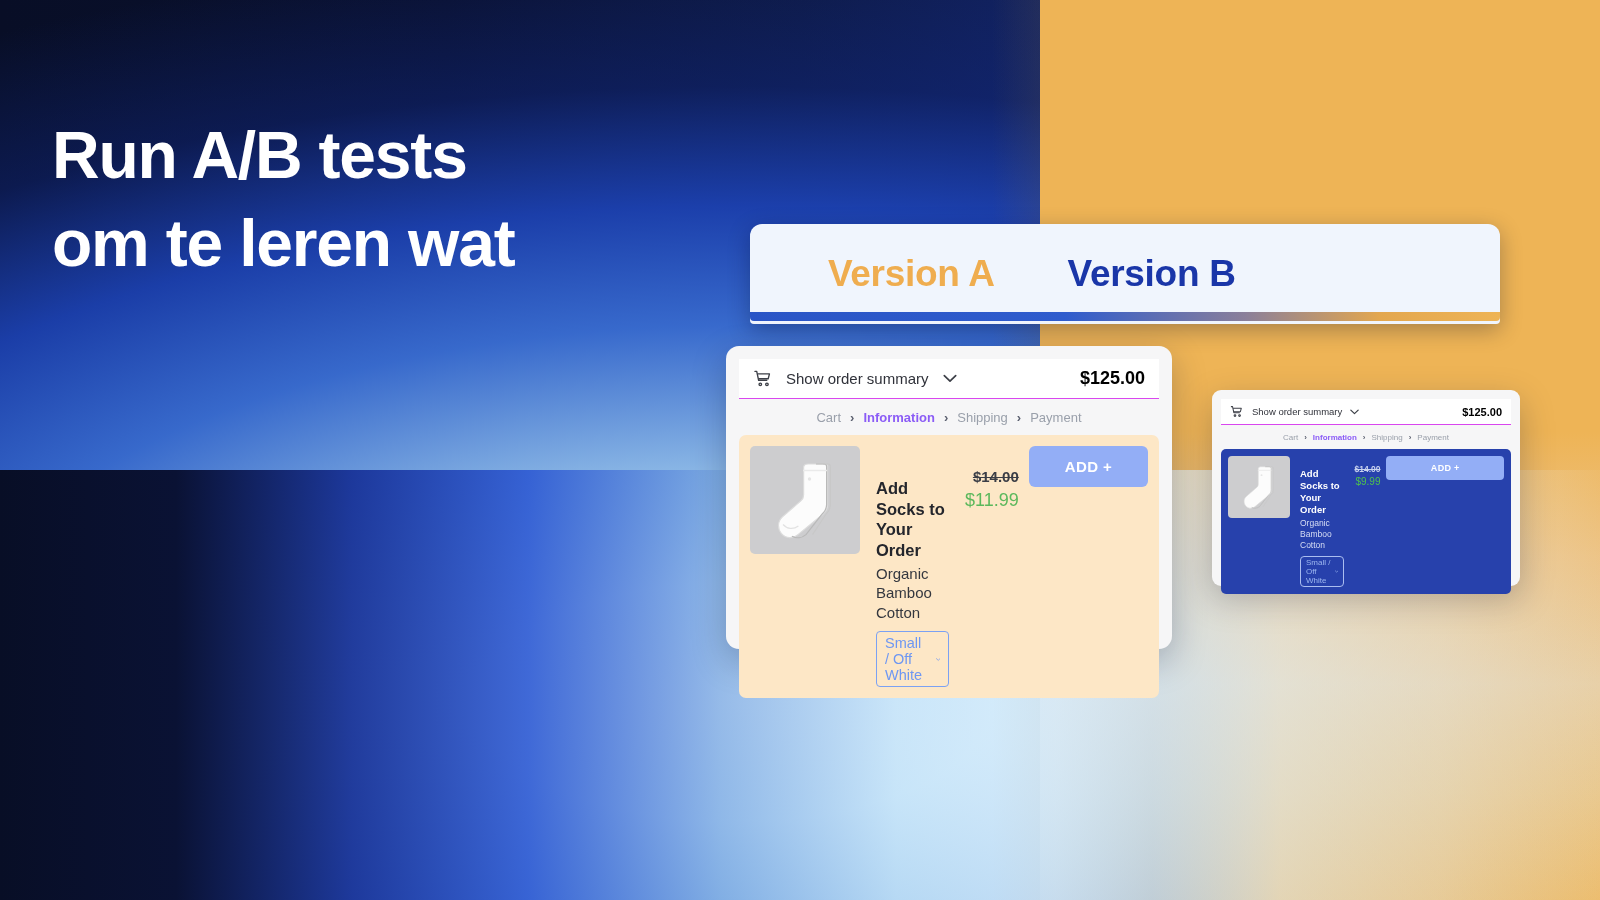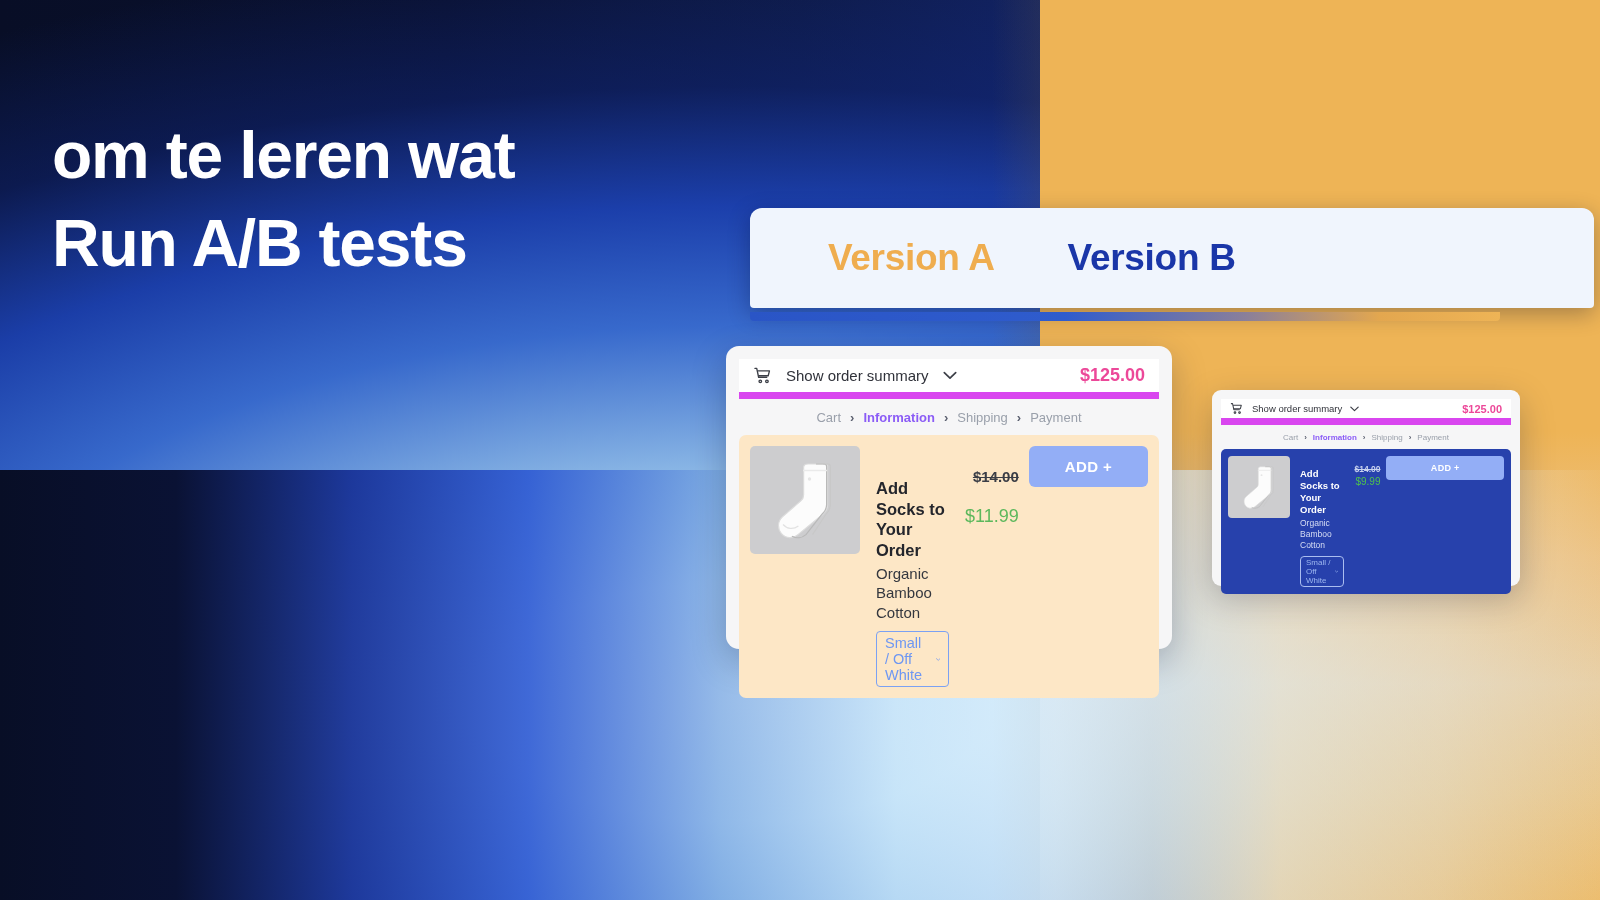--- a/index.html
+++ b/index.html
@@ -92,22 +92,22 @@
   .metric-value {
     font-size:30px; font-weight:700; line-height:1.35; margin-top:2px;
     text-shadow:0 1px 3px rgba(0,0,0,.22);
   }
   #metric-impressions { width:248px; }
   #metric-conversion  { width:290px; }
   #metric-revenue     { width:222px; }
 
   
   #tabbar {
-    position:absolute; left:750px; top:208px;
-    width:844px; height:100px;
+    position:absolute; left:750px; top:224px;
+    width:750px; height:100px;
     background:#f0f5fd;
     border-radius:12px 12px 4px 4px;
     z-index:6;
     display:flex; align-items:center;
     box-shadow:0 6px 22px rgba(4,10,40,.30);
   }
   .tab {
     font-size:37px; font-weight:700; letter-spacing:-.3px;
     background:transparent; border:none; cursor:pointer;
     font-family:"Liberation Sans", sans-serif;
@@ -138,39 +138,39 @@
   
   #card-b {
     left:1212px; top:390px; width:308px; height:196px;
     border-radius:9px; padding:9px;
   }
 
   
   .summary-bar {
     background:#fff;
     display:flex; align-items:center;
-    border-bottom:7px solid #d946ef;
+    border-bottom:1px solid #d946ef;
     justify-content:space-between;
   }
   #card-a .summary-bar { height:40px; padding:0 14px; }
   #card-b .summary-bar { height:26px; padding:0 9px; }
 
   .cart-icon { flex:none; display:block; }
   #card-a .cart-icon { width:19px; height:19px; }
   #card-b .cart-icon { width:13px; height:13px; }
 
   .summary-text { color:#30323a; font-weight:400; }
   #card-a .summary-text { font-size:15px; margin-left:14px; }
   #card-b .summary-text { font-size:9.5px; margin-left:9px; }
 
   .chev { flex:none; }
   #card-a .chev { width:14px; height:9px; margin-left:14px; }
   #card-b .chev { width:9px; height:6px; margin-left:8px; }
 
-  .summary-total { margin-left:auto; color:#ec4899; font-weight:700; }
+  .summary-total { margin-left:auto; color:#000000; font-weight:700; }
   #card-a .summary-total { font-size:18px; }
   #card-b .summary-total { font-size:11px; }
 
   
   .breadcrumb {
     display:flex; align-items:center; justify-content:center;
     color:#9aa0ab;
   }
   #card-a .breadcrumb { height:36px; font-size:13px; gap:9px; }
   #card-b .breadcrumb { height:24px; font-size:8px; gap:6px; }
@@ -228,41 +228,41 @@
   .variant-select .vchev { margin-left:7px; }
   #card-b .variant-select .vchev { margin-left:4px; }
 
   .offer-prices { flex:none; text-align:right; }
   #card-a .offer-prices { padding-top:22px; }
   #card-b .offer-prices { padding-top:8px; }
   .price-old { text-decoration:line-through; font-weight:700; line-height:1.25; }
   #card-a .price-old { font-size:15px; color:#3b3e46; }
   #card-b .price-old { font-size:8.5px; color:#c9d3ef; }
   .price-new { font-weight:400; line-height:1.25; }
-  #card-a .price-new { font-size:18px; color:#5cb85c; margin-top:18px; }
+  #card-a .price-new { font-size:18px; color:#5cb85c; margin-top:2px; }
   #card-b .price-new { font-size:10px; color:#4ec24e; margin-top:1px; }
 
   .add-button {
     width:100%; border:none; cursor:pointer; color:#ffffff;
     font-family:"Liberation Sans", sans-serif; font-weight:700;
     background:#93aef6; display:flex; align-items:center; justify-content:center;
   }
   #card-a .add-button { height:41px; border-radius:6px; font-size:15px; letter-spacing:.4px; }
   #card-b .add-button { height:24px; border-radius:4px; font-size:9px; letter-spacing:.3px; }
 </style>
 </head>
 <body>
 
 <div id="stage">
   <div id="bgWarmBottom"></div>
   <div id="bgBottomWash"></div>
 
   <h1 id="headline">
+    <span class="hl-line">Run A/B tests</span>
     <span class="hl-line">om te leren wat</span>
-    <span class="hl-line">Run A/B tests</span>
   </h1>
 
 
   <div id="tabbar">
     <button class="tab" id="tab-version-a">Version A</button>
     <button class="tab" id="tab-version-b">Version B</button>
   </div>
   <div id="tabbar-underline"></div>
 
   <div class="checkout-card" id="card-a">

